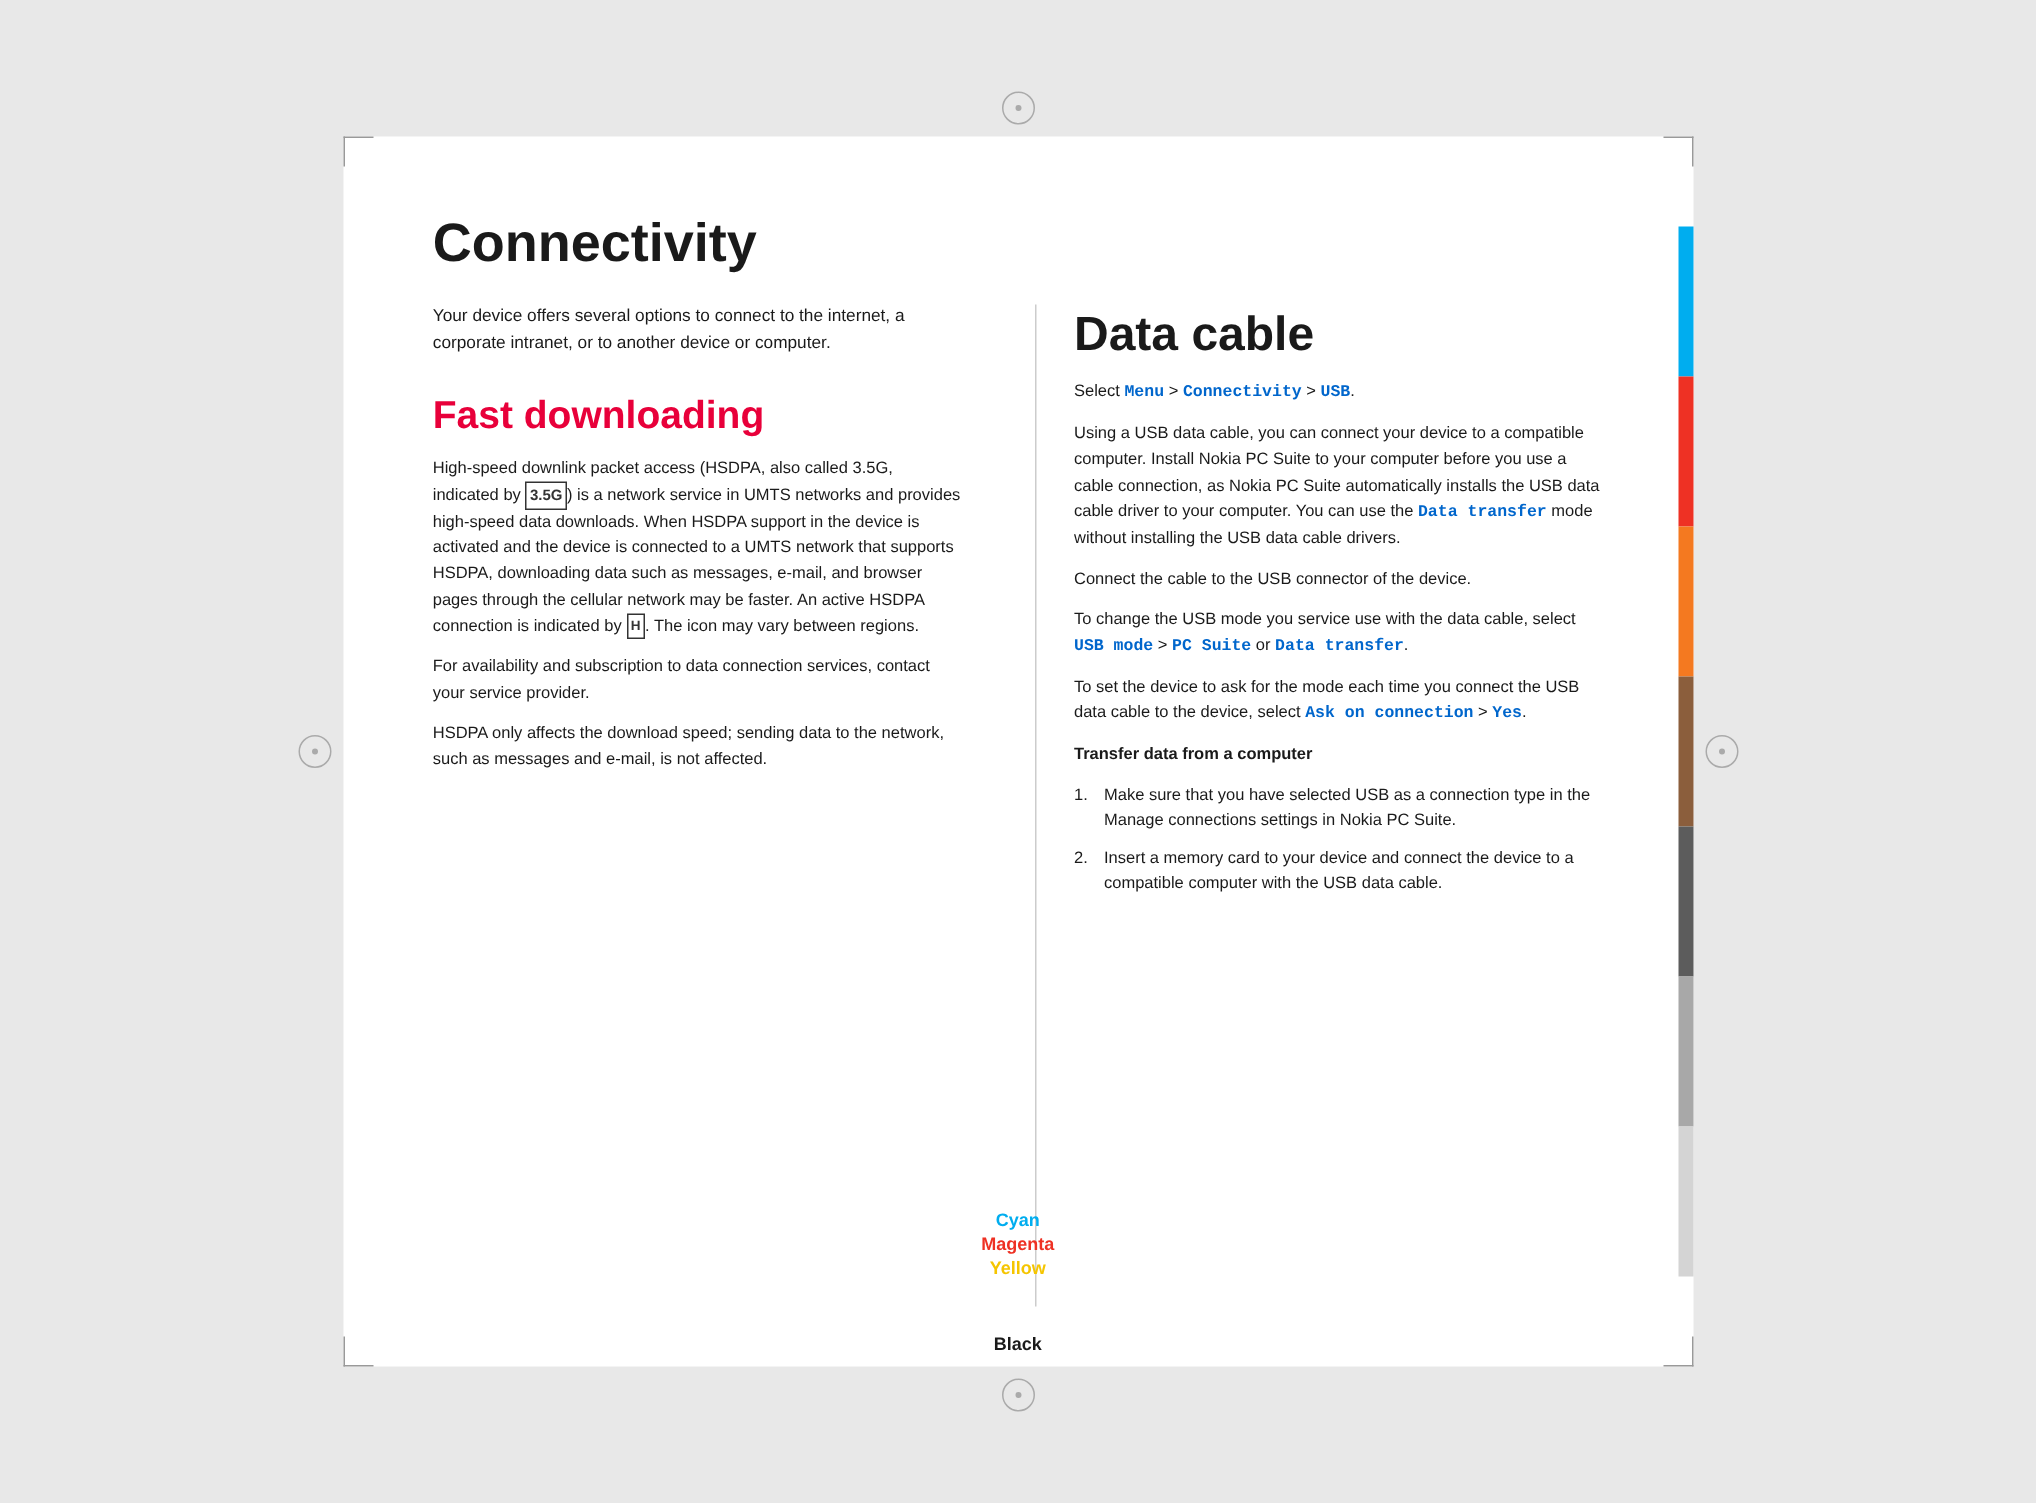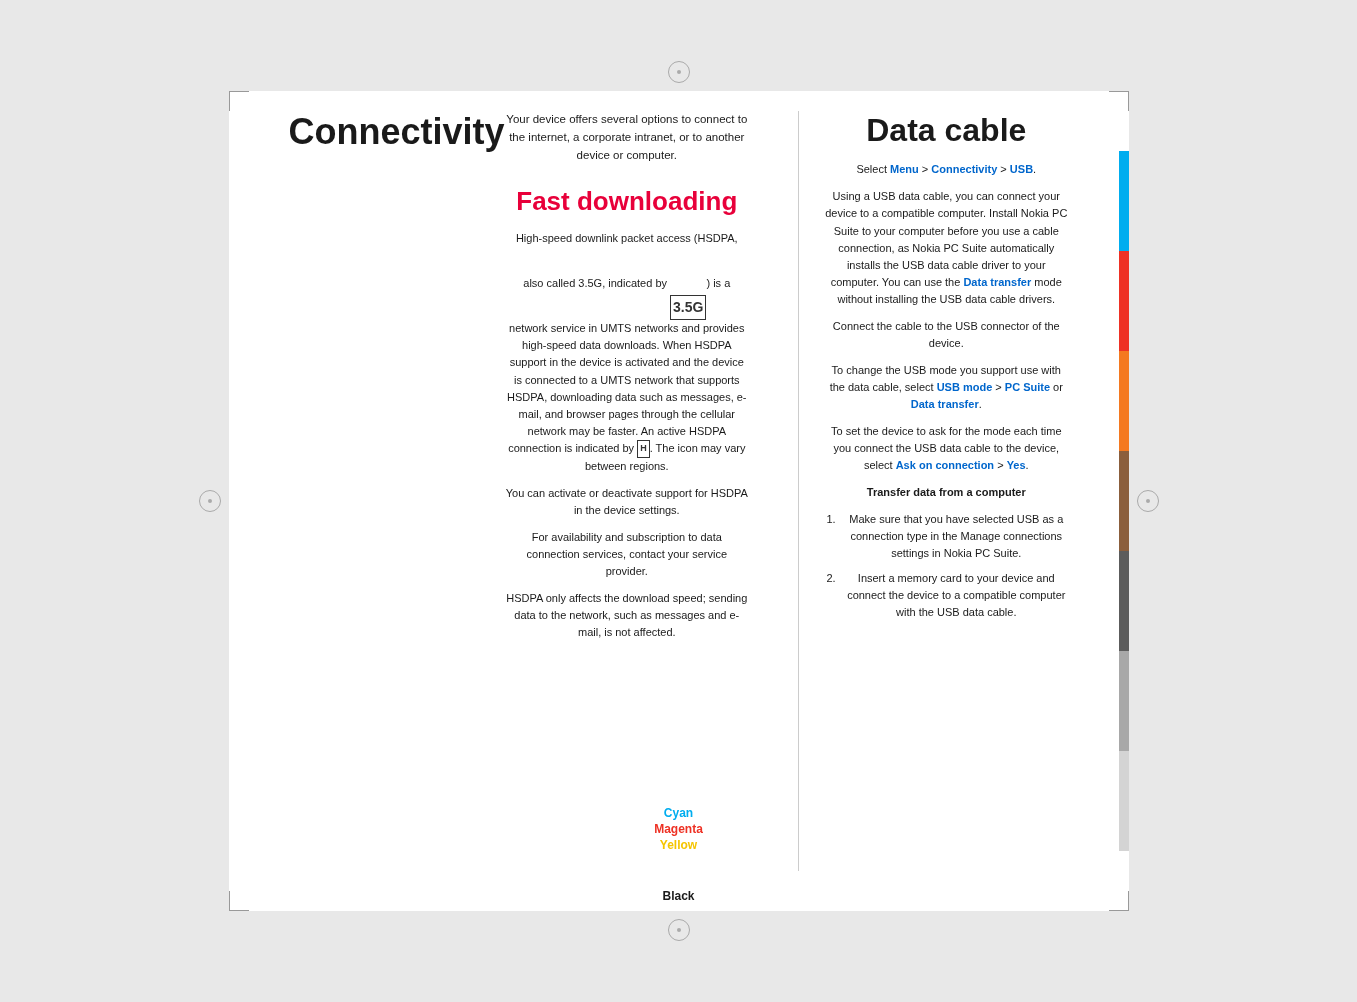--- a/index.html
+++ b/index.html
@@ -63,25 +63,24 @@
       top: 50%;
       left: 50%;
       transform: translate(-50%, -50%);
     }
     .reg-top { top: -30px; left: 50%; transform: translateX(-50%); }
     .reg-bottom { bottom: -30px; left: 50%; transform: translateX(-50%); }
     .reg-left { left: -30px; top: 50%; transform: translateY(-50%); }
     .reg-right { right: -30px; top: 50%; transform: translateY(-50%); }
 
     .page-content {
-      padding: 20px 60px 40px 60px;
-      display: flex;
-      flex-direction: row;
+      padding: 50px 60px 40px 60px;
+      display: flex;
+      flex-direction: column;
       flex: 1;
-      text-align: center;
     }
 
     .page-title {
       font-size: 36px;
       font-weight: bold;
       color: #1a1a1a;
       margin-bottom: 20px;
       font-family: Arial, sans-serif;
     }
 
@@ -120,32 +119,32 @@
     .body-text {
       font-size: 11px;
       line-height: 1.55;
       color: #1a1a1a;
       margin-bottom: 10px;
     }
 
     .link-text {
       color: #0066cc;
       font-weight: bold;
+      font-family: Liberation Mono, monospace;
     }
 
     .icon-35g {
       display: inline-block;
       border: 1px solid #333;
-      font-size: 14px;
+      font-size: 10px;
       font-weight: bold;
       padding: 1px 2px;
       vertical-align: middle;
       font-family: Arial, sans-serif;
       color: #333;
-      margin-top: 48px;
     }
 
     .hsdpa-icon {
       display: inline-block;
       border: 1px solid #333;
       font-size: 9px;
       font-weight: bold;
       padding: 1px 2px;
       vertical-align: middle;
       font-family: Arial, sans-serif;
@@ -271,21 +270,20 @@
         <div class="left-column">
 
           <p class="intro-text">Your device offers several options to connect to the internet, a corporate intranet, or to another device or computer.</p>
 
           <h2 class="section-heading">Fast downloading</h2>
 
           <p class="body-text">
             <span>High-speed downlink packet access (HSDPA, also called 3.5G, indicated by </span><span class="icon-35g">3.5G</span><span>) is a network service in UMTS networks and provides high-speed data downloads. When HSDPA support in the device is activated and the device is connected to a UMTS network that supports HSDPA, downloading data such as messages, e-mail, and browser pages through the cellular network may be faster. An active HSDPA connection is indicated by </span><span class="hsdpa-icon">H</span><span>. The icon may vary between regions.</span>
           </p>
 
-          <p class="body-text">You can activate or deactivate support for HSDPA in the device settings.</p>
 
           <p class="body-text">For availability and subscription to data connection services, contact your service provider.</p>
 
           <p class="body-text">HSDPA only affects the download speed; sending data to the network, such as messages and e-mail, is not affected.</p>
 
         </div>
 
         <div class="right-column">
 
           <h2 class="data-cable-heading">Data cable</h2>
@@ -294,21 +292,21 @@
             <span>Select </span><span class="link-text">Menu</span><span> &gt; </span><span class="link-text">Connectivity</span><span> &gt; </span><span class="link-text">USB</span><span>.</span>
           </p>
 
           <p class="body-text">
             <span>Using a USB data cable, you can connect your device to a compatible computer. Install Nokia PC Suite to your computer before you use a cable connection, as Nokia PC Suite automatically installs the USB data cable driver to your computer. You can use the </span><span class="link-text">Data transfer</span><span> mode without installing the USB data cable drivers.</span>
           </p>
 
           <p class="body-text">Connect the cable to the USB connector of the device.</p>
 
           <p class="body-text">
-            <span>To change the USB mode you support use with the data cable, select </span><span class="link-text">USB mode</span><span>  &gt;  </span><span class="link-text">PC Suite</span><span> or </span><span class="link-text">Data transfer</span><span>.</span>
+            <span>To change the USB mode you service use with the data cable, select </span><span class="link-text">USB mode</span><span>  &gt;  </span><span class="link-text">PC Suite</span><span> or </span><span class="link-text">Data transfer</span><span>.</span>
           </p>
 
           <p class="body-text">
             <span>To set the device to ask for the mode each time you connect the USB data cable to the device, select </span><span class="link-text">Ask on connection</span><span>  &gt;  </span><span class="link-text">Yes</span><span>.</span>
           </p>
 
           <p class="body-text bold-text">Transfer data from a computer</p>
 
           <ol class="numbered-list">
             <li>

